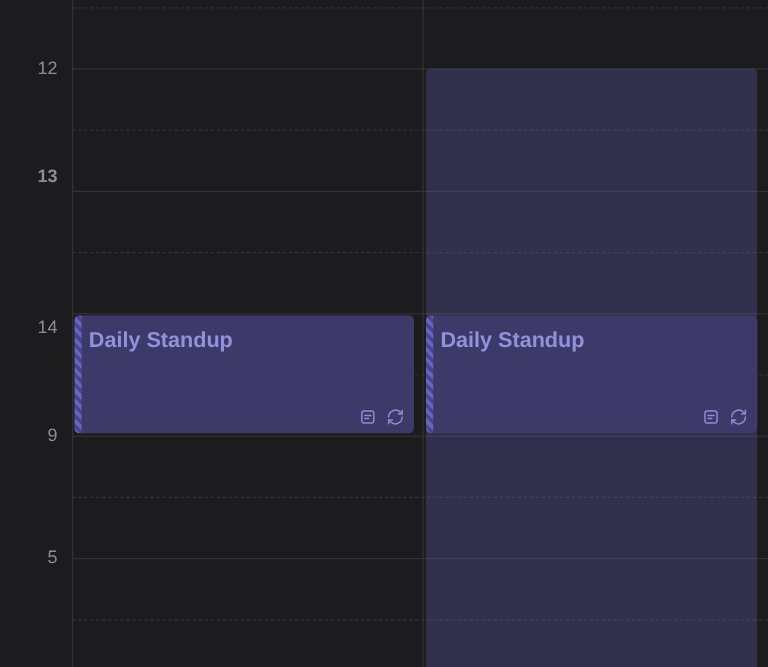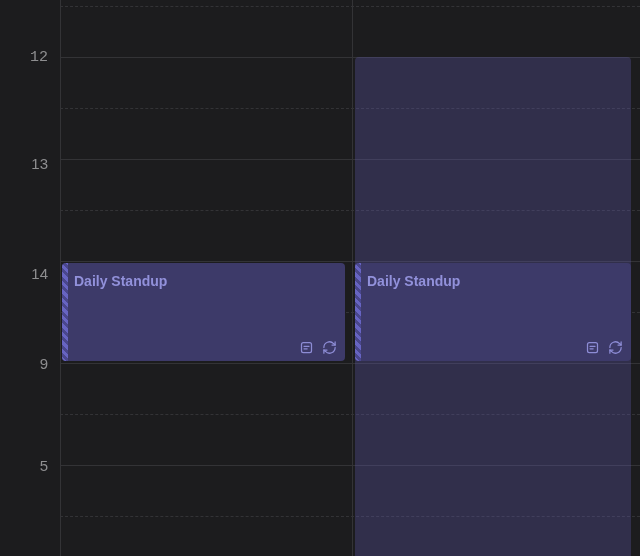--- a/index.html
+++ b/index.html
@@ -82,21 +82,21 @@
         #6764c2 0,
         #6764c2 3px,
         #4a478d 3px,
         #4a478d 6px
       );
     }
     .event-title {
       position: absolute;
       left: 12px;
       top: 10px;
-      font-size: 14px;
+      font-size: 18px;
       font-weight: 600;
       color: #9291db;
     }
     .event-icons {
       position: absolute;
       right: 8px;
       bottom: 6px;
       display: flex;
       gap: 8px;
       align-items: center;
@@ -113,22 +113,22 @@
     <div class="gridline-solid" style="top: 57px;"></div>
     <div class="gridline-dashed" style="top: 108px;"></div>
     <div class="gridline-solid" style="top: 159px;"></div>
     <div class="gridline-dashed" style="top: 210px;"></div>
     <div class="gridline-solid" style="top: 261px;"></div>
     <div class="gridline-dashed" style="top: 312px;"></div>
     <div class="gridline-solid" style="top: 363px;"></div>
     <div class="gridline-dashed" style="top: 414px;"></div>
     <div class="gridline-solid" style="top: 465px;"></div>
     <div class="gridline-dashed" style="top: 516px;"></div>
-    <div class="hour-label" style="top: 57px; font-family: Liberation Mono, monospace;">12</div>
-    <div class="hour-label" style="top: 163px;">13</div>
+    <div class="hour-label" style="top: 57px;">12</div>
+    <div class="hour-label" style="top: 147px; font-weight: bold;">13</div>
     <div class="hour-label" style="top: 261px; margin-top: 12px;">14</div>
     <div class="hour-label" style="top: 363px;">9</div>
     <div class="hour-label" style="top: 465px;">5</div>
     <div class="drag-highlight" style="left: 355px; width: 276px; top: 57px; height: 612px;"></div>
     <div class="event" style="left: 62px; width: 283px; top: 263px; height: 98px;">
       <div class="event-title">Daily Standup</div>
       <div class="event-icons">
         <svg width="15" height="15" viewBox="0 0 24 24" fill="none" stroke="#8d8cd5" stroke-width="2" stroke-linecap="round" stroke-linejoin="round">
           <rect x="4" y="4" width="16" height="16" rx="3"></rect>
           <line x1="8" y1="10" x2="16" y2="10"></line>

